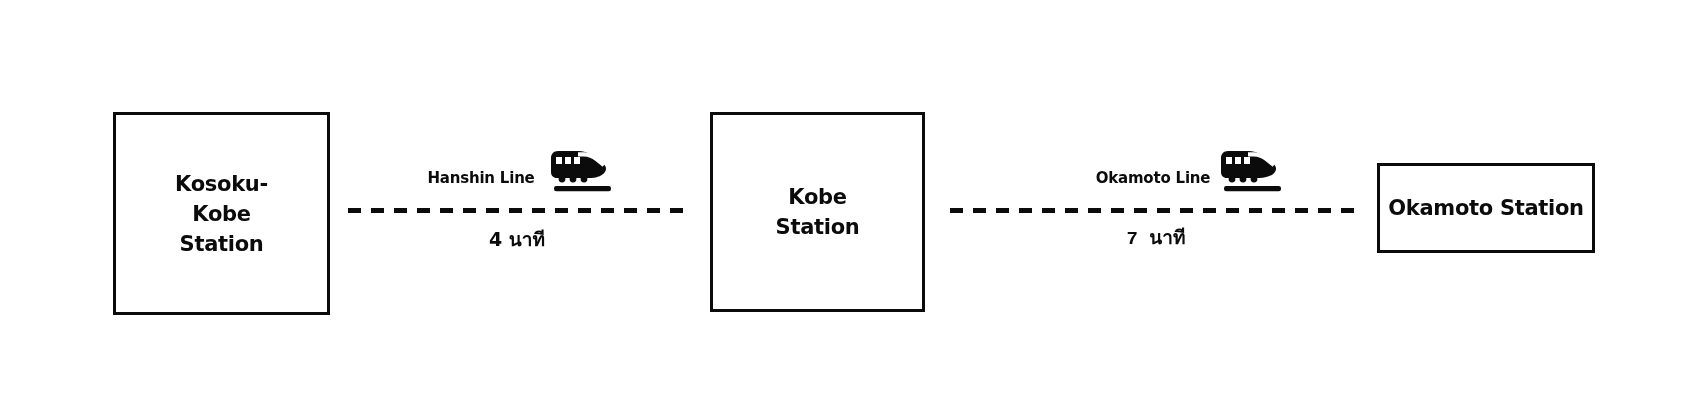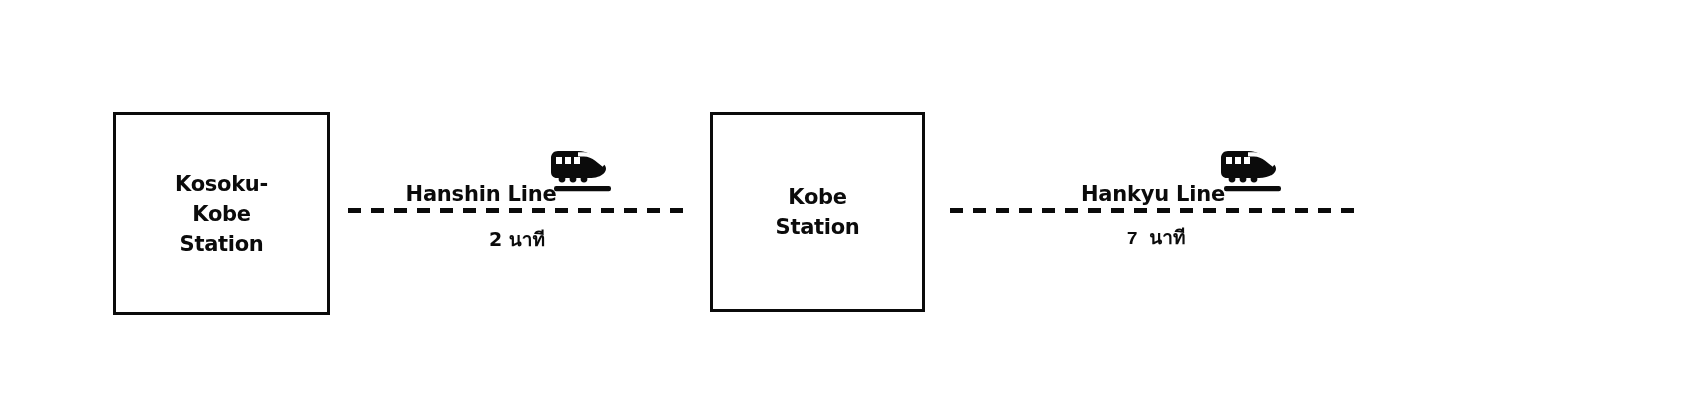--- a/index.html
+++ b/index.html
@@ -33,23 +33,23 @@
   .box-okamoto{left:1377px;top:163px;width:218px;height:90px;}
   .dash-line{
     position:absolute;top:208px;height:5px;
     background:repeating-linear-gradient(90deg,var(--ink) 0 13px,transparent 13px 23px);
   }
   .dash-1{left:348px;width:335px;}
   .dash-2{left:950px;width:412px;}
   .line-label{
     position:absolute;top:168px;
     transform:translateX(-50%);
-    font-size:21px;font-weight:700;
+    font-size:15px;font-weight:700;
     letter-spacing:-0.2px;
-    white-space:nowrap;line-height:20px;margin-top:16px;
+    white-space:nowrap;line-height:20px;
   }
   .label-hanshin{left:481px;}
   .label-hankyu{left:1153px;}
   .duration-label{
     position:absolute;top:226px;
     transform:translateX(-50%);
     font-size:19px;font-weight:700;
     white-space:nowrap;line-height:26px;
   }
   .duration-1{left:517px;}
@@ -78,38 +78,41 @@
       <path fill="none" stroke="#ffffff" stroke-width="4.2" d="M29,5.3 L35,5.3 C40,5.5 44,7.2 47.5,10 L55,16.2"></path>
       <rect x="7" y="8" width="6" height="7" fill="#ffffff"></rect>
       <rect x="16" y="8" width="6" height="7" fill="#ffffff"></rect>
       <rect x="25" y="8" width="6" height="7" fill="#ffffff"></rect>
       <circle cx="13" cy="30" r="3.4"></circle>
       <circle cx="24" cy="30" r="3.4"></circle>
       <circle cx="35" cy="30" r="3.4"></circle>
       <rect x="5" y="37" width="57" height="5.2" rx="2.2"></rect>
     </svg>
   </div>
-  <div class="duration-label duration-1">2 นาที</div>
+  <div class="duration-label duration-1">4 นาที</div>
 
   <div class="station-box box-sannomiya">
     <span>Kobe</span>
     <span>Station</span>
   </div>
 
   <div class="dash-line dash-2"></div>
-  <div class="line-label label-hankyu">Hankyu Line</div>
+  <div class="line-label label-hankyu">Okamoto Line</div>
   <div class="train train-2">
     <svg viewBox="0 0 63 44" xmlns="http://www.w3.org/2000/svg" fill="#0b0b0b">
       <path d="M9,2 L27,2 C35,2 40.5,3.8 45.5,7.8 L54.5,15 C57.5,17.5 58,21 55,24.2 C52,27.4 46.5,29 40,29 L8,29 C4.2,29 2,26.6 2,23 L2,9 C2,4.8 4.8,2 9,2 Z"></path>
       <path fill="none" stroke="#ffffff" stroke-width="4.2" d="M29,5.3 L35,5.3 C40,5.5 44,7.2 47.5,10 L55,16.2"></path>
       <rect x="7" y="8" width="6" height="7" fill="#ffffff"></rect>
       <rect x="16" y="8" width="6" height="7" fill="#ffffff"></rect>
       <rect x="25" y="8" width="6" height="7" fill="#ffffff"></rect>
       <circle cx="13" cy="30" r="3.4"></circle>
       <circle cx="24" cy="30" r="3.4"></circle>
       <circle cx="35" cy="30" r="3.4"></circle>
       <rect x="5" y="37" width="57" height="5.2" rx="2.2"></rect>
     </svg>
   </div>
   <div class="duration-label duration-2">7 นาที</div>
 
+  <div class="station-box box-okamoto">
+    <span>Okamoto Station</span>
+  </div>
 
 </div>
 
 </body></html>

